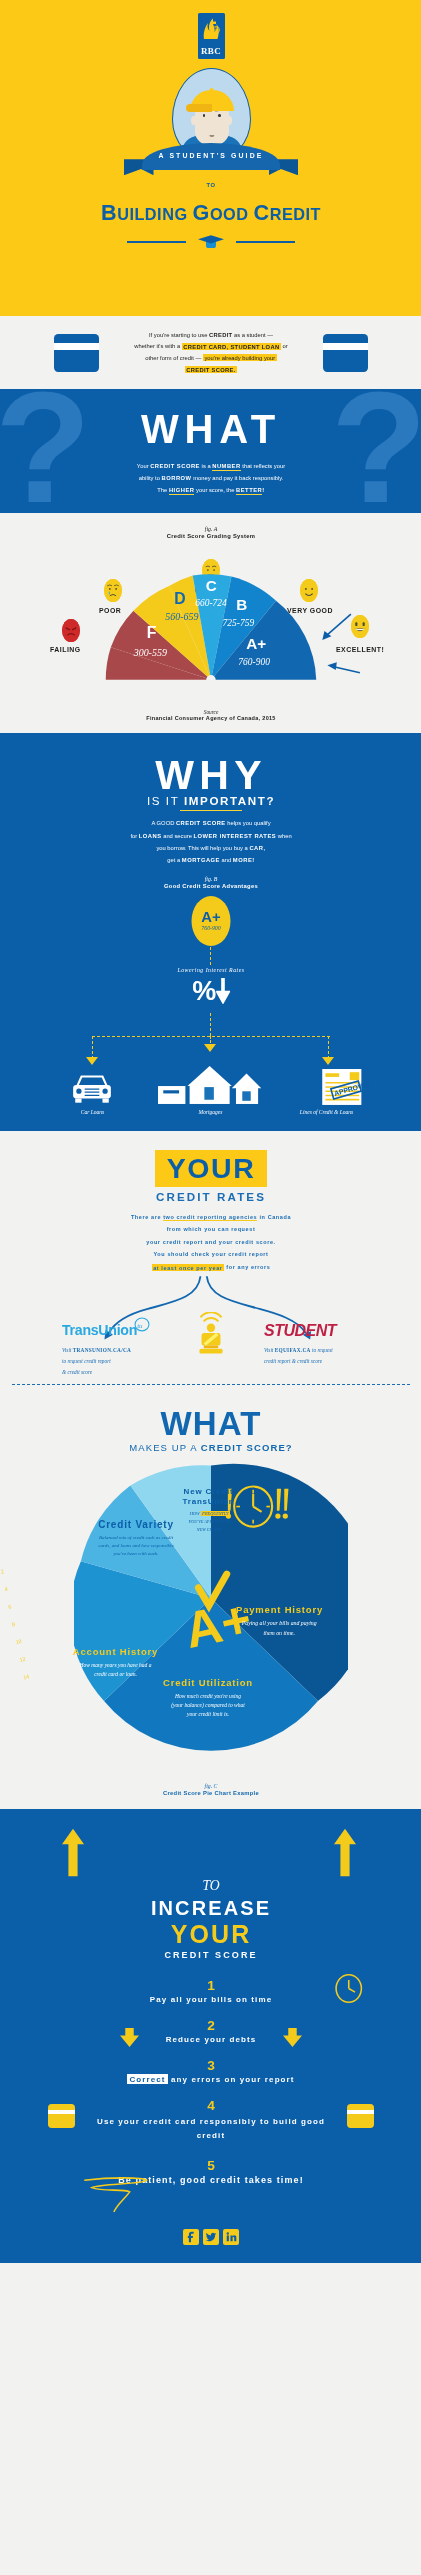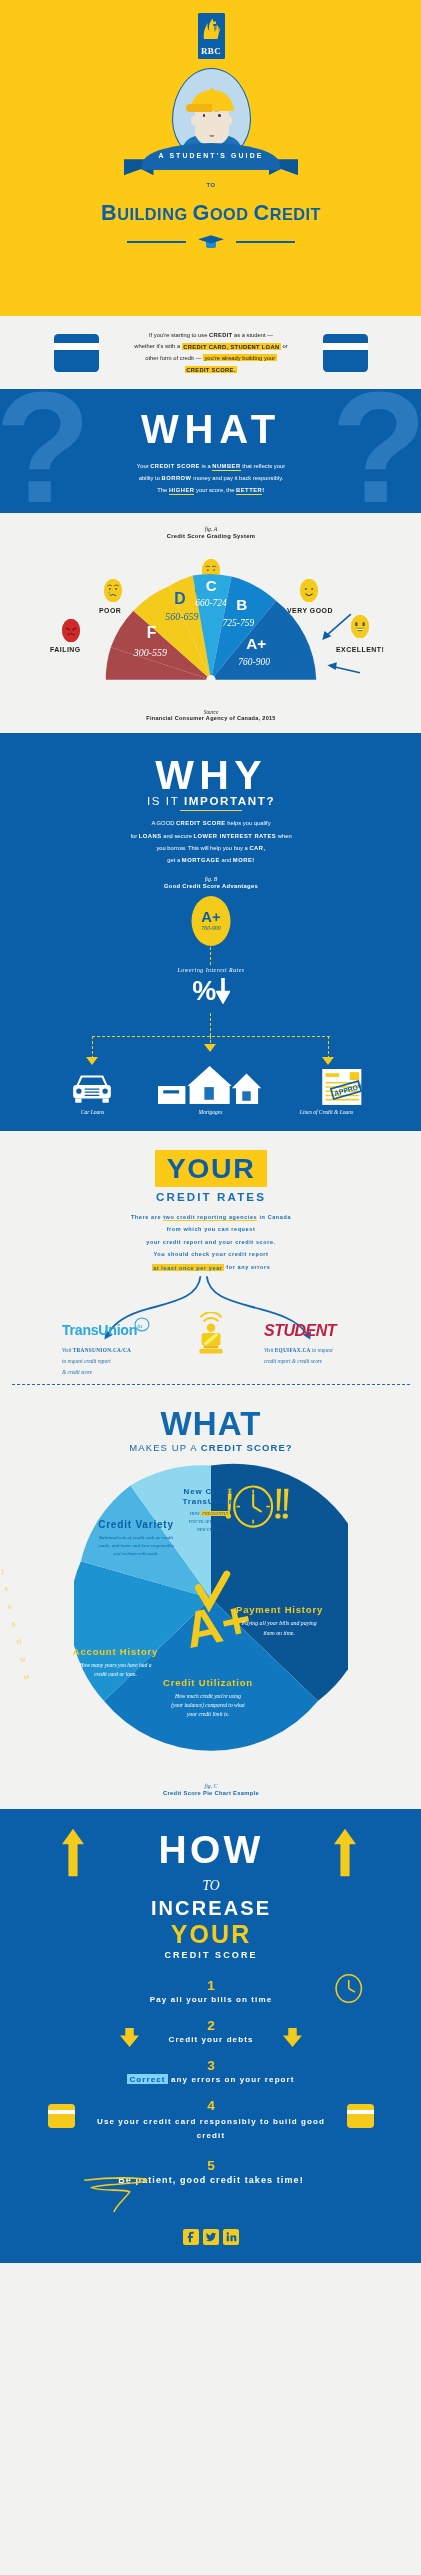--- a/index.html
+++ b/index.html
@@ -171,21 +171,21 @@
   .h-to{ color:#fff; font-size:13.7px; font-style:italic; text-align:center; margin-top:-2.1px;
      font-family:"Liberation Serif",serif;}
   .h-inc{ color:#fff; font-weight:bold; font-size:20px; letter-spacing:2.1px; text-align:center;}
   .h-your{ color:#f5cb1b; font-weight:bold; font-size:25px; letter-spacing:2.1px; text-align:center;
      font-family:"Liberation Sans Narrow","Liberation Sans",sans-serif;}
   .h-cs{ color:#fff; font-weight:bold; font-size:9px; letter-spacing:2.1px; text-align:center; margin-top:1.1px;}
   .up-arrow{ position:absolute; width:22px;}
   .step-num{ color:#f5cb1b; font-weight:bold; font-size:13.7px; text-align:center;
      font-family:"Liberation Sans Narrow","Liberation Sans",sans-serif;}
   .step-txt{ color:#fff; font-weight:bold; font-size:8px; letter-spacing:1.1px; text-align:center; margin-top:2.1px;}
-  .step-txt .hl2{ background:#7dd3fc; color:#0b5ea8; padding:0.5px 2.1px;}
+  .step-txt .hl2{ background:#ffffff; color:#0b5ea8; padding:0.5px 2.1px;}
   .card-yellow{ width:27px;height:24px;background:#f5cb1b;border-radius:3.7px;position:relative;}
   .card-yellow .stripe{ position:absolute;left:0;right:0;top:5.8px;height:4.7px;background:#fff;}
   .social{ display:flex; gap:4.2px; justify-content:center; margin-top:13.7px;}
   .sq{ width:16px;height:16px;background:#f5cb1b;border-radius:2.1px;position:relative;
        color:#0b5ea8; font-weight:bold;}
 </style>
 </head>
 <body>
 
 <div class="page">
@@ -635,39 +635,38 @@
   </section>
 
   <section class="sec" id="how">
     <div style="position:relative;height:55px;">
       <svg class="up-arrow" style="left:62px;top:0;" width="25" height="55" viewBox="0 0 48 104">
         <path d="M24 0 L48 34 H34 V104 H14 V34 H0 Z" fill="#f5cb1b"></path>
       </svg>
       <svg class="up-arrow" style="left:334px;top:0;" width="25" height="55" viewBox="0 0 48 104">
         <path d="M24 0 L48 34 H34 V104 H14 V34 H0 Z" fill="#f5cb1b"></path>
       </svg>
-      <div class="h-big" style="padding-top:3.2px">HOW</div>
     </div>
     <div class="h-to">TO</div>
     <div class="h-inc" style="margin-top:3.2px">INCREASE</div>
     <div class="h-your">YOUR</div>
     <div class="h-cs">CREDIT SCORE</div>
 
     <div style="margin-top:18px;position:relative;">
       <div class="step-num">1</div>
       <div class="step-txt">Pay all your bills on time</div>
       <svg style="position:absolute;right:59px;top:-5.3px" width="29.5" height="31" viewBox="0 0 56 58">
         <ellipse cx="28" cy="29" rx="24" ry="26" fill="none" stroke="#f5cb1b" stroke-width="3"></ellipse>
         <path d="M28 29 V13 M28 29 l12 7" stroke="#f5cb1b" stroke-width="3" fill="none"></path>
       </svg>
     </div>
 
     <div style="margin-top:13.7px;position:relative;">
       <div class="step-num">2</div>
-      <div class="step-txt">Credit your debts</div>
+      <div class="step-txt">Reduce your debts</div>
       <svg style="position:absolute;left:120px;top:9.5px" width="19" height="19" viewBox="0 0 36 36">
         <path d="M18 36 L0 14 H10 V0 H26 V14 H36 Z" fill="#f5cb1b"></path>
       </svg>
       <svg style="position:absolute;right:120px;top:9.5px" width="19" height="19" viewBox="0 0 36 36">
         <path d="M18 36 L0 14 H10 V0 H26 V14 H36 Z" fill="#f5cb1b"></path>
       </svg>
     </div>
 
     <div style="margin-top:13.7px;">
       <div class="step-num">3</div>

